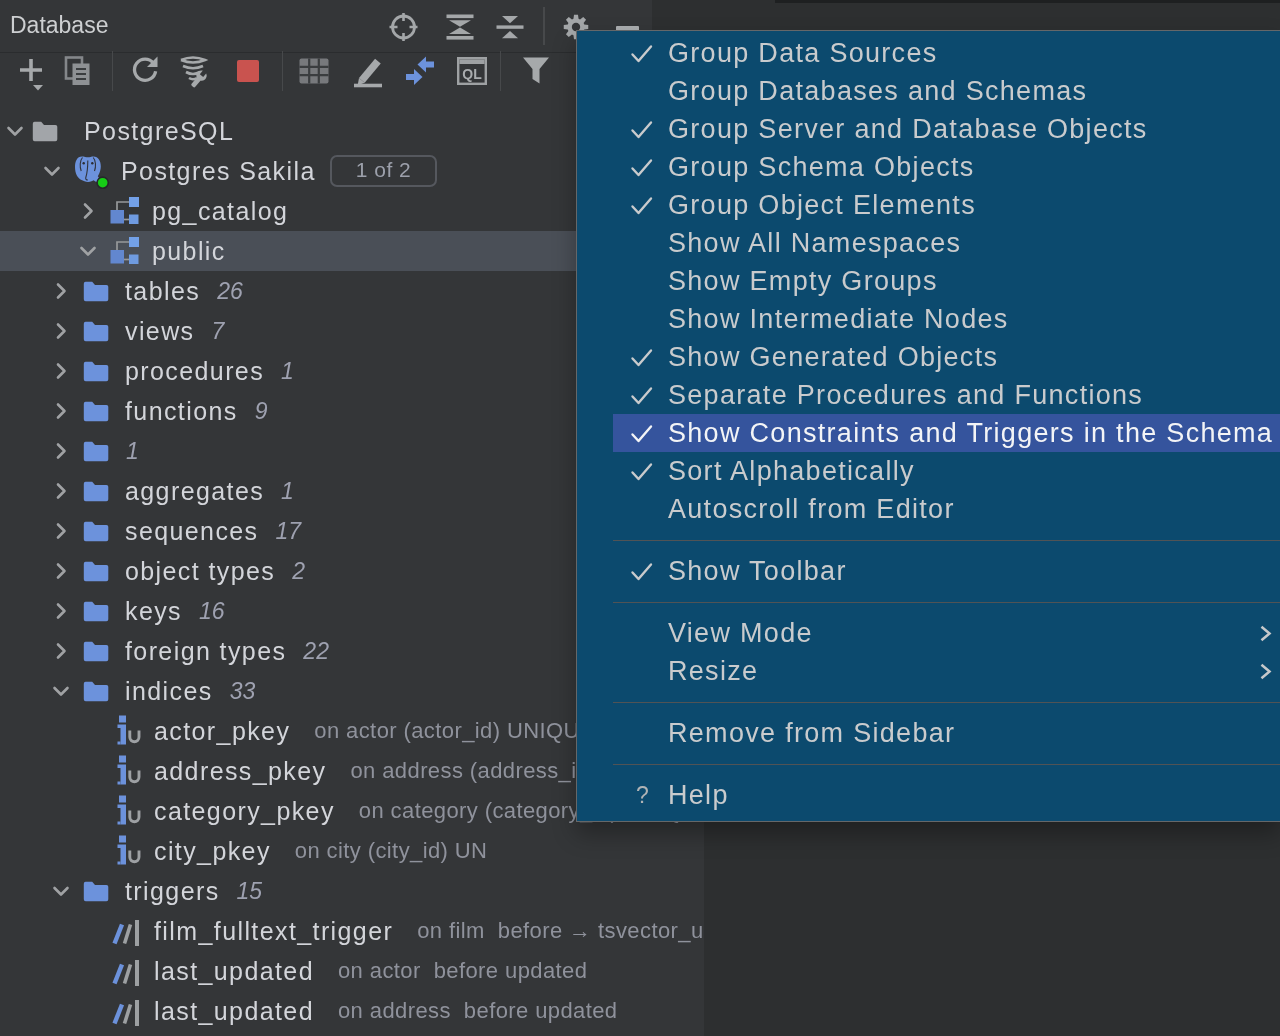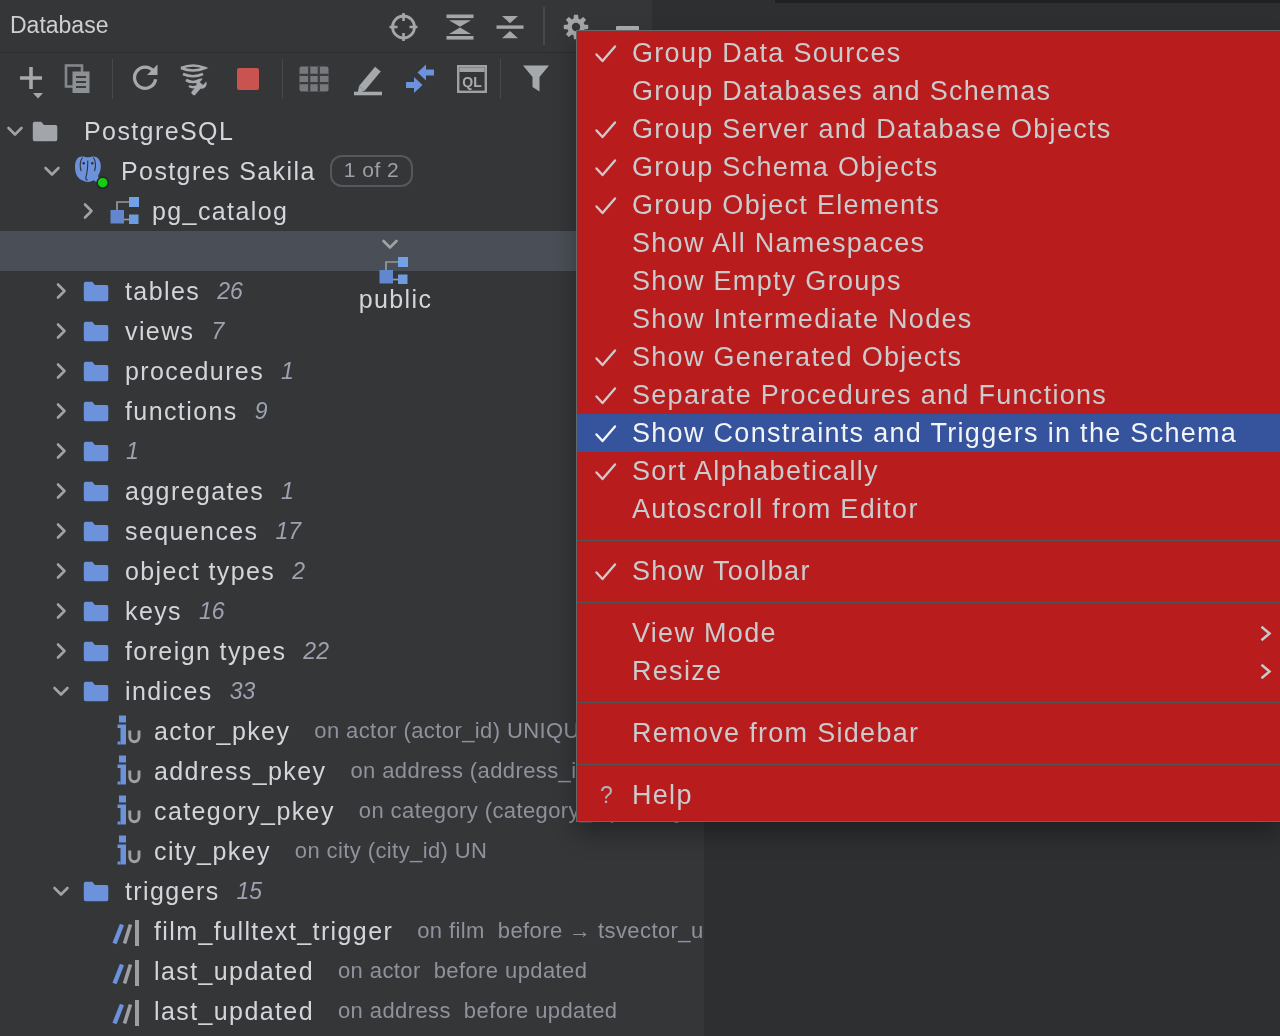--- a/index.html
+++ b/index.html
@@ -1,41 +1,41 @@
 <!DOCTYPE html>
 <html><head><meta charset="utf-8"><style>
 html,body{margin:0;padding:0;width:1280px;height:1036px;overflow:hidden;background:#2D2F30;font-family:"Liberation Sans",sans-serif;}
 #panel{position:absolute;left:0;top:0;width:704px;height:1036px;background:#343638;overflow:hidden;}
 #hdr{position:absolute;left:0;top:0;width:704px;height:52px;background:#343638;border-bottom:1px solid #2A2C2E;}
 #title{position:absolute;left:10px;top:0;line-height:51px;font-size:23px;color:#CDCFD1;}
 .hic{position:absolute;top:0;}
 #tr{position:absolute;left:652px;top:0;width:628px;height:30px;background:#2D2F30;}
 #trb{position:absolute;left:775px;top:0;width:505px;height:3px;background:#1E2021;}
 #rt{position:absolute;left:704px;top:30px;width:576px;height:1006px;background:#2D2F30;}
-#tb{position:absolute;left:0;top:50px;width:704px;height:57px;}
+#tb{position:absolute;left:0;top:42px;width:704px;height:57px;}
 .tsep{position:absolute;top:9px;width:1px;height:40px;background:#47494B;}
 .tbi{position:absolute;top:0;}
 .row{position:absolute;left:0;width:704px;height:40px;display:flex;align-items:center;box-sizing:border-box;white-space:nowrap;}
-.row.sel{background:#4A4F57;flex-direction:column;}
+.row.sel{background:#4A4F57;}
 .l0{padding-left:2px}.l1{padding-left:39px}.l2{padding-left:75px}.l3{padding-left:48px}.l4{padding-left:116px}
 .cv{width:26px;height:26px;flex:none;}
 .ic{width:26px;height:26px;flex:none;margin-left:9px;overflow:visible;}
 .l0 .ic{margin-left:4px}
 .l1 .ic{width:34px;height:34px;margin-left:6px}
 .l2 .ic{width:30px;height:28px;margin-left:9px}
 .l4 .ic{width:26px;height:32px;margin-left:0}
 .nm{margin-left:16px;font-size:25px;letter-spacing:1.4px;color:#D3D5DA;}
 .l0 .nm{margin-left:26px}
 .l1 .nm{margin-left:16px}
 .l2 .nm{margin-left:12px}
 .l4 .nm{margin-left:12px}
 .ct{margin-left:17px;font-size:23px;color:#9EA1B0;font-style:italic;}
 .sx{margin-left:24px;font-size:22px;letter-spacing:0.4px;color:#8F929C;}
-.badge{margin-left:14px;font-size:21px;letter-spacing:0.5px;color:#9CA0AB;border:2px solid #55585E;border-radius:12px;padding:1px 12px 3px;}
-#menu{position:absolute;left:576px;top:30px;width:704px;background:#b91c1c;border:1px solid #656769;border-right:none;box-sizing:border-box;padding-top:3px;padding-bottom:7px;box-shadow:0 12px 22px rgba(0,0,0,0.30);}
+.badge{margin-left:14px;font-size:21px;letter-spacing:0.5px;color:#9CA0AB;border:2px solid #55585E;border-radius:7px;padding:1px 24px 3px;}
+#menu{position:absolute;left:576px;top:30px;width:704px;background:#0c4a6e;border:1px solid #656769;border-right:none;box-sizing:border-box;padding-top:3px;padding-bottom:7px;box-shadow:0 12px 22px rgba(0,0,0,0.30);padding-left:36px;}
 .mi{height:38px;display:flex;align-items:center;padding-left:55px;position:relative;font-size:27px;color:#C9CBCD;letter-spacing:1.3px;}
 .mi.on{background:#35549D;color:#F3F4F6;}
 .mck{position:absolute;left:16px;top:7px;width:26px;height:26px;}
 .msep{height:1px;background:#515355;margin:11.5px 0;}
 .arr{position:absolute;right:8px;top:11px;width:13px;height:17px;}
 .qm{position:absolute;left:23px;top:6px;font-size:23px;color:#B0B3B5;}
 </style></head><body>
 <div id="panel">
 <div id="hdr">
       <span id="title">Database</span>

